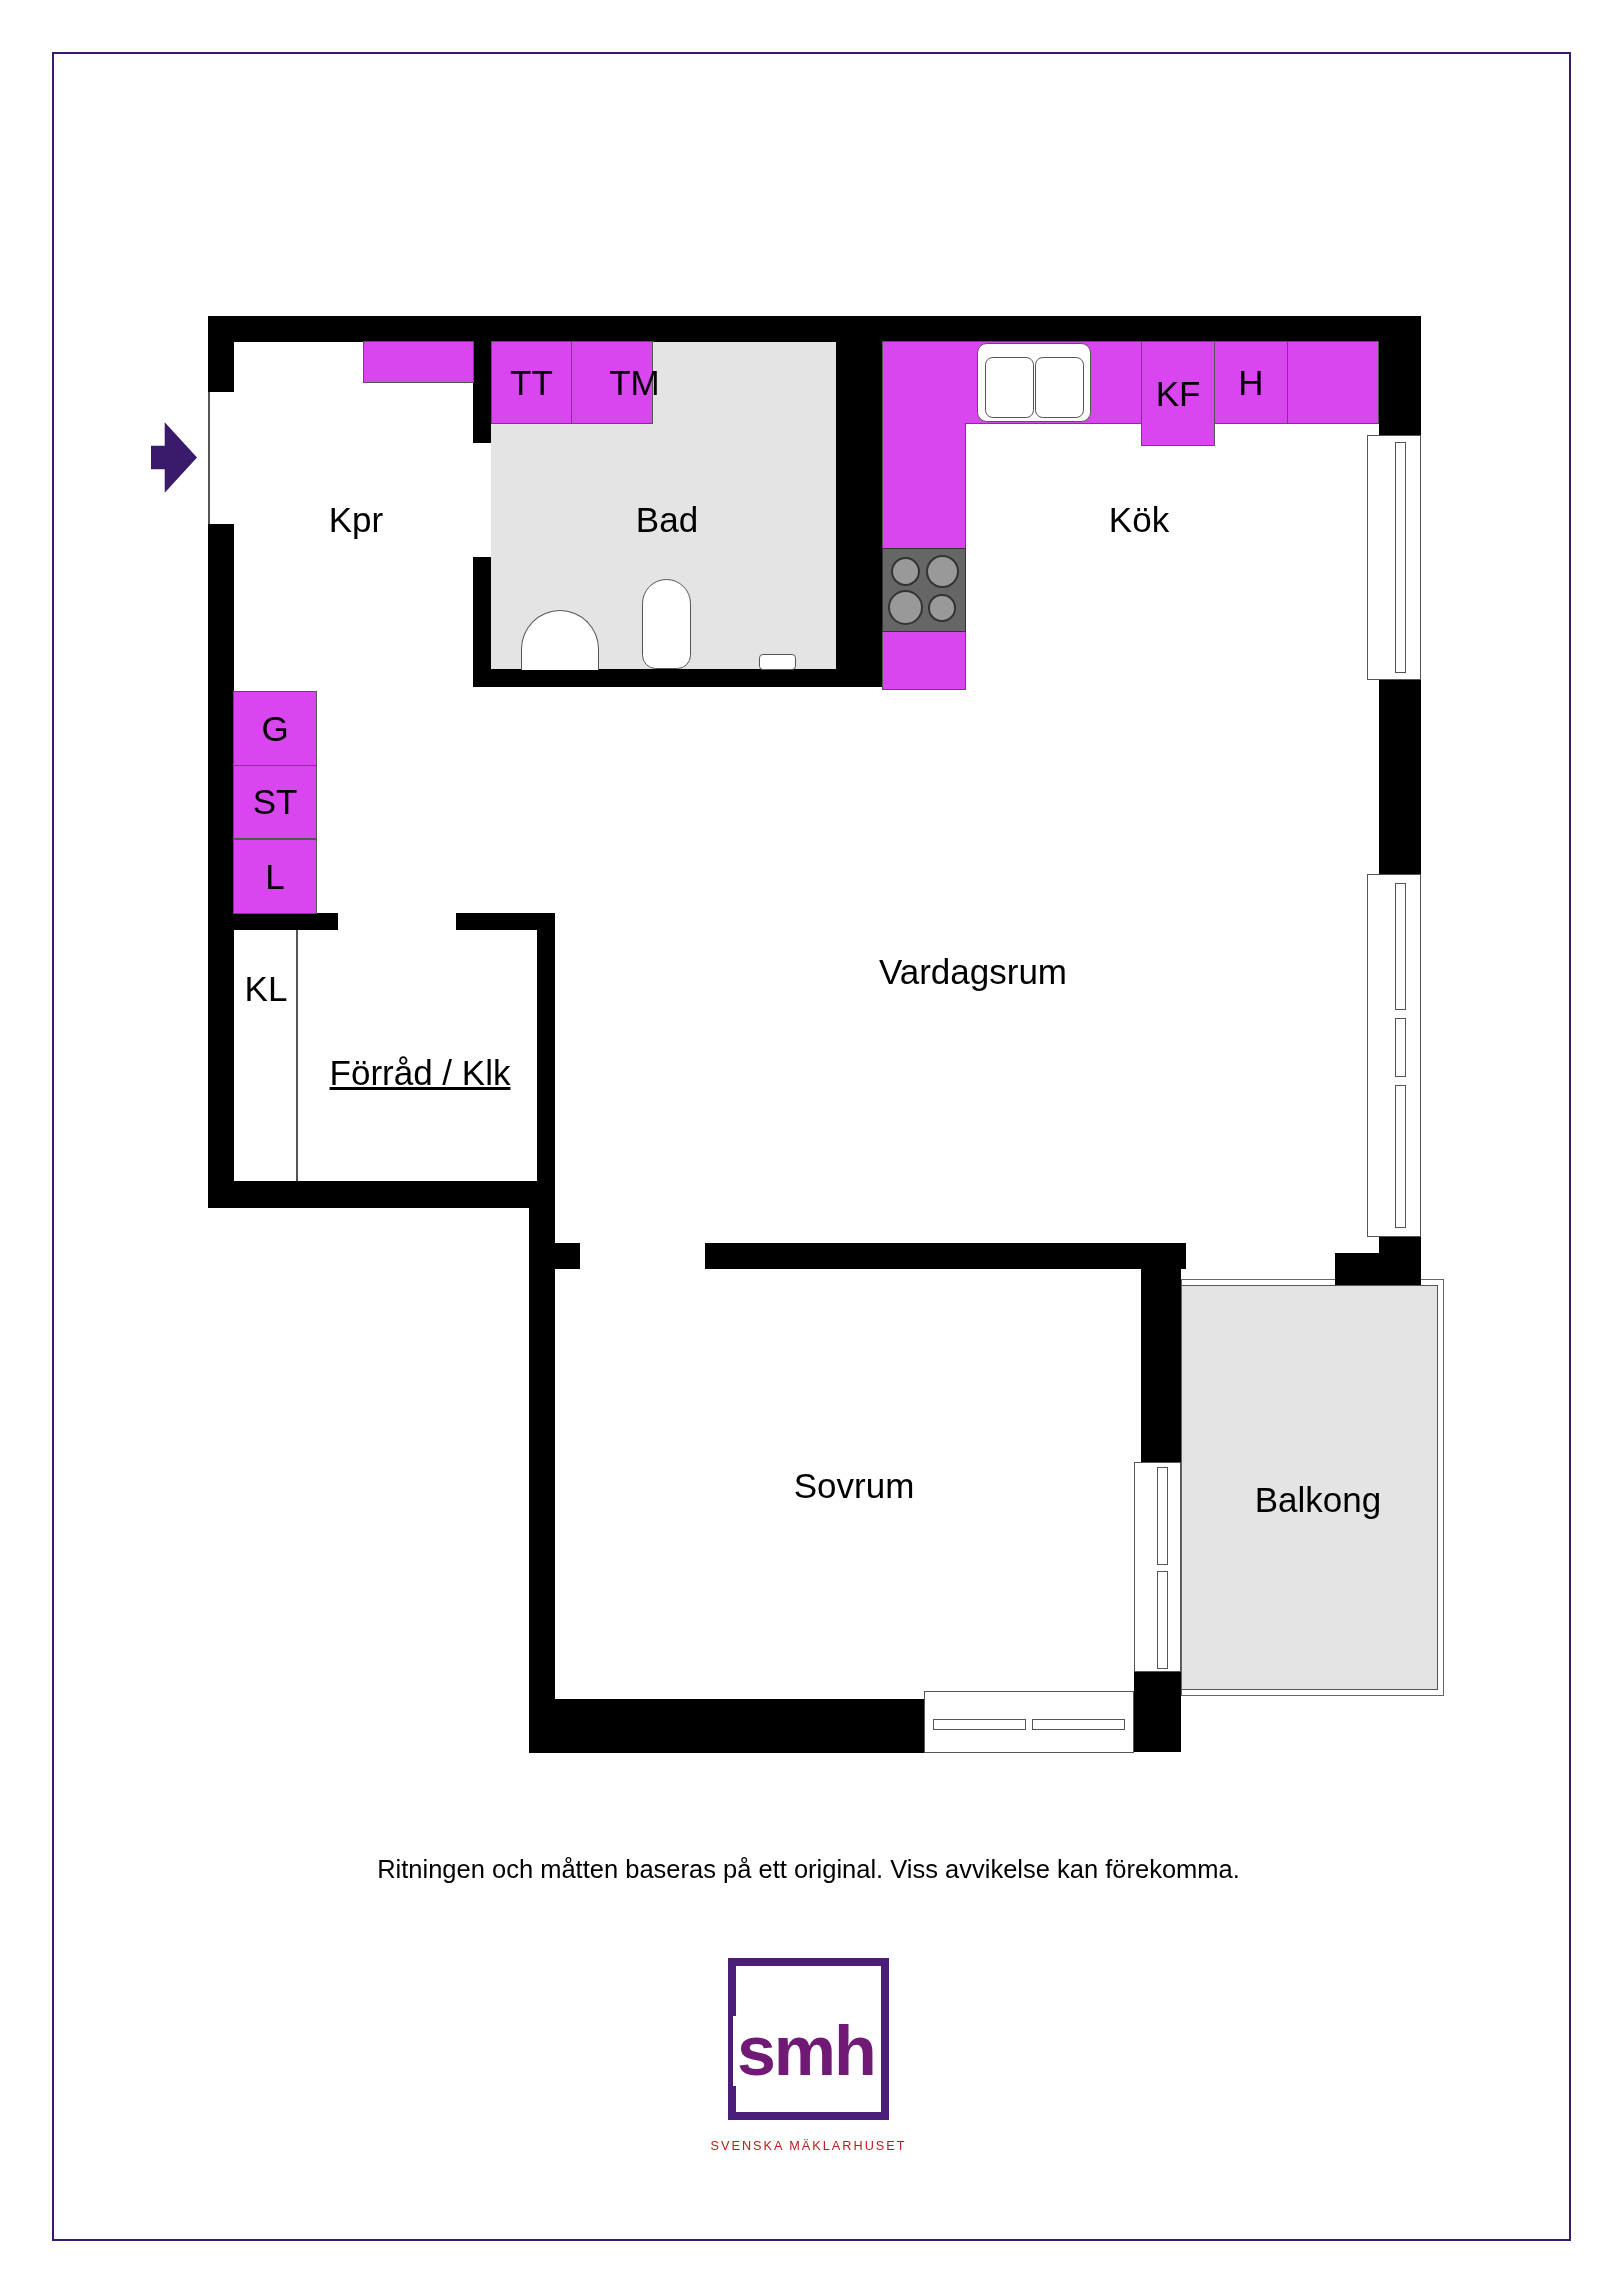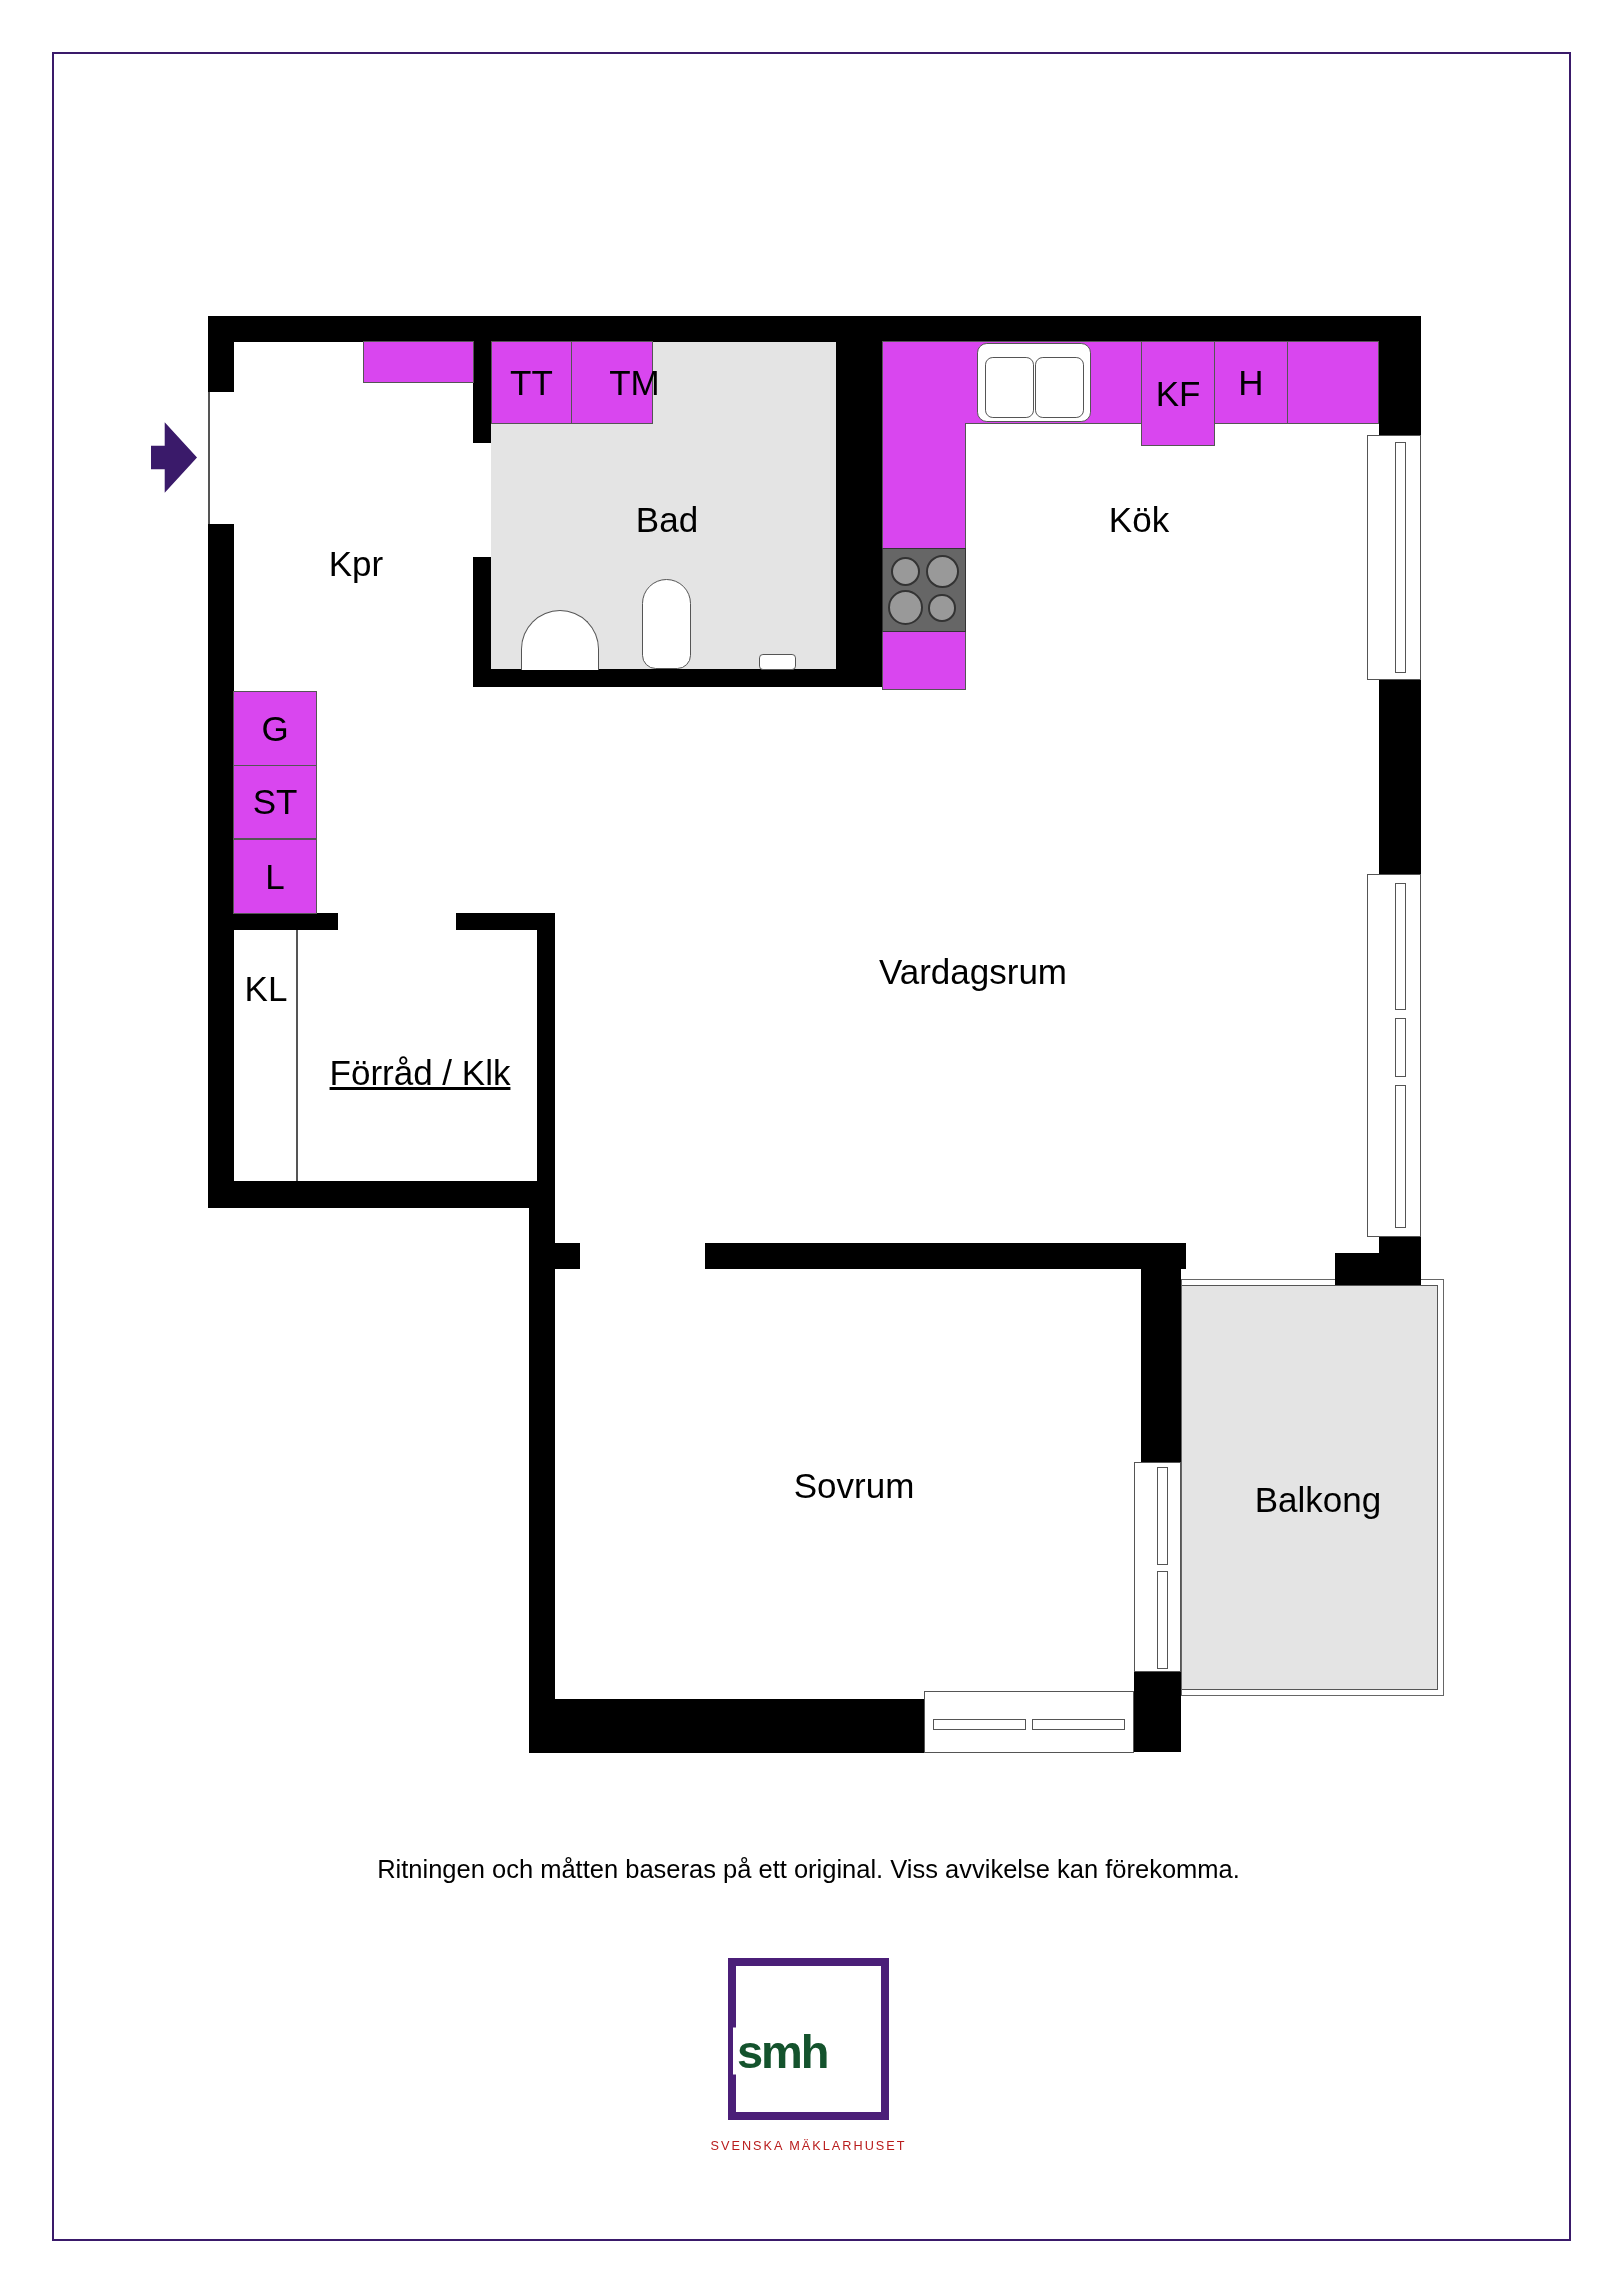--- a/index.html
+++ b/index.html
@@ -7,21 +7,21 @@
   .frame { position:absolute; left:52px; top:52px; width:1519px; height:2189px; border:2.9px solid #3a1a6a; box-sizing:border-box; }
   .w { position:absolute; background:#000; }
   .box { position:absolute; box-sizing:border-box; border:1.5px solid #555; background:#d946ef; }
   .grey { position:absolute; background:#e4e4e4; }
   .lbl { position:absolute; color:#000; font-size:35px; white-space:nowrap; transform:translate(-50%,-50%); }
   .slbl { position:absolute; color:#000; font-size:35px; display:flex; align-items:center; justify-content:center; }
   .win { position:absolute; box-sizing:border-box; border:1.5px solid #555; background:#fff; }
   .win .pane { position:absolute; box-sizing:border-box; border:1.5px solid #555; }
   .footer { position:absolute; left:0; width:1617px; top:1855px; text-align:center; font-size:25.5px; color:#000; }
   .logo-box { position:absolute; left:728px; top:1958px; width:161px; height:162px; box-sizing:border-box; border:8.8px solid #4b1f78; }
-  .logo-text { position:absolute; left:733px; top:2051px; font-size:47px; font-weight:bold; color:#14532d; letter-spacing:-2px; transform:translateY(-50%); background:#fff; padding:0 3.9px; line-height:1; }
+  .logo-text { position:absolute; left:733px; top:2051px; font-size:70px; font-weight:bold; color:#701a75; letter-spacing:-2px; transform:translateY(-50%); background:#fff; padding:0 3.9px; line-height:1; }
   .logo-sub { position:absolute; left:0; width:1617px; top:2139px; text-align:center; font-size:12.7px; letter-spacing:2px; color:#b91c1c; }
 </style>
 </head>
 <body>
 
 <div class="frame"></div>
 
 <div class="grey" style="left:491px;top:341px;width:345px;height:328px;"></div>
 <div class="grey" style="left:1181px;top:1285px;width:257px;height:405px;border:1.5px solid #555;box-sizing:border-box;"></div>
 <div style="position:absolute;left:1181px;top:1279px;width:263px;height:417px;border:1.5px solid #666;box-sizing:border-box;"></div>
@@ -91,21 +91,21 @@
 <div class="box slbl" style="left:233px;top:765px;width:84px;height:74px;">ST</div>
 <div class="box slbl" style="left:233px;top:839px;width:84px;height:75px;">L</div>
 <div style="position:absolute;left:296px;top:930px;width:1.5px;height:251px;background:#555;"></div>
 <div class="lbl" style="left:266px;top:989px;">KL</div>
 
 <svg style="position:absolute;left:151px;top:422px;" width="47" height="72" viewBox="0 0 48 73">
     <polygon points="0,24 14,24 14,0 47,36 14,72 14,48 0,48" fill="#3a1a6a"></polygon>
   </svg>
 <div style="position:absolute;left:208px;top:392px;width:1.5px;height:132px;background:#555;"></div>
 
-<div class="lbl" style="left:356px;top:520px;margin-top:44px;">Kpr</div>
+<div class="lbl" style="left:356px;top:520px;">Kpr</div>
 <div class="lbl" style="left:667px;top:520px;">Bad</div>
 <div class="lbl" style="left:1139px;top:520px;">Kök</div>
 <div class="lbl" style="left:973px;top:972px;">Vardagsrum</div>
 <div class="lbl" style="left:420px;top:1073px;text-decoration:underline;">Förråd / Klk</div>
 <div class="lbl" style="left:854px;top:1486px;">Sovrum</div>
 <div class="lbl" style="left:1318px;top:1500px;">Balkong</div>
 
 <div class="footer">Ritningen och måtten baseras på ett original. Viss avvikelse kan förekomma.</div>
 
 <div class="logo-box"></div>

